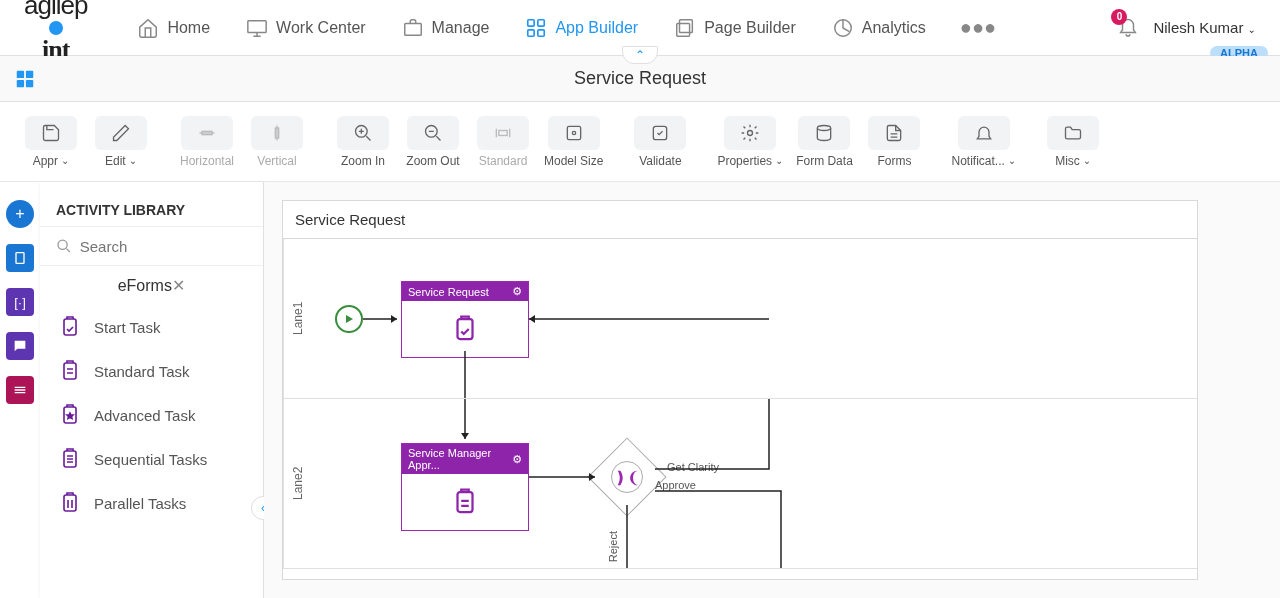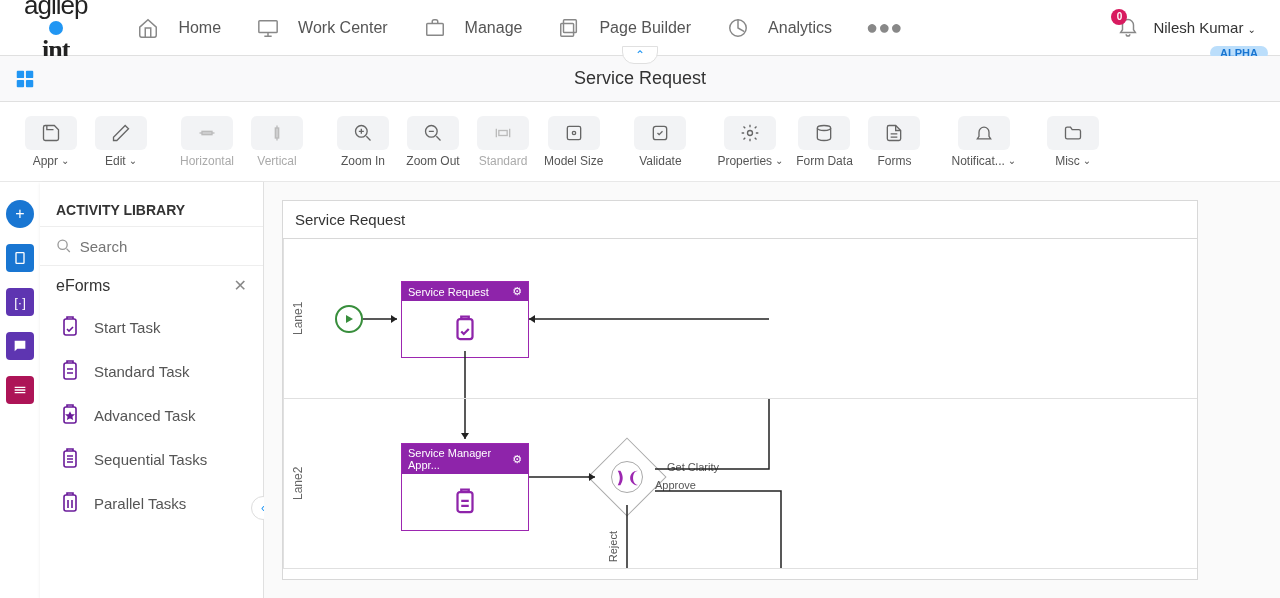--- a/index.html
+++ b/index.html
@@ -4,21 +4,21 @@
 <style>
 * { box-sizing: border-box; margin: 0; padding: 0; font-family: -apple-system, BlinkMacSystemFont, "Segoe UI", Arial, sans-serif; }
 body { background: #fff; width: 1280px; height: 598px; overflow: hidden; }
 
 
 .header { display: flex; align-items: center; height: 56px; border-bottom: 1px solid #e0e0e0; padding: 0 24px; }
 .logo { font-size: 26px; font-weight: 400; color: #222; display: flex; align-items: center; margin-right: 36px; letter-spacing: -1px; flex-direction: column; }
 .logo .dot { width: 14px; height: 14px; background: #2196f3; border-radius: 50%; display: inline-block; margin: 0 1px; }
 .logo span.bold { font-weight: 700; font-family: Liberation Serif, serif; }
 .nav { display: flex; gap: 8px; align-items: center; }
-.nav-item { display: flex; align-items: center; gap: 19px; padding: 8px 14px; color: #555; font-size: 16px; cursor: pointer; border-radius: 4px; }
+.nav-item { display: flex; align-items: center; gap: 8px; padding: 8px 14px; color: #555; font-size: 16px; cursor: pointer; border-radius: 4px; }
 .nav-item.active { color: #2196f3; }
 .nav-icon { width: 22px; height: 22px; }
 .nav-more { font-size: 20px; color: #888; padding: 0 12px; cursor: pointer; }
 .header-right { margin-left: auto; display: flex; align-items: center; gap: 14px; }
 .bell { position: relative; }
 .bell-badge { position: absolute; top: -6px; left: -6px; background: #d81b60; color: #fff; border-radius: 50%; width: 16px; height: 16px; font-size: 10px; display:flex; align-items:center; justify-content:center; font-weight:bold; }
 .user-name { font-size: 15px; color: #333; cursor: pointer; }
 .alpha-badge { background: #bbdefb; color: #1976d2; font-size: 11px; padding: 1px 10px; border-radius: 10px; font-weight: 600; position:absolute; right:12px; top:46px; }
 
 
@@ -40,21 +40,21 @@
 .main { display: flex; height: calc(598px - 56px - 46px - 80px); }
 .rail { width: 40px; background: #fff; display: flex; flex-direction: column; align-items: center; padding-top: 18px; gap: 16px; }
 .rail-btn { width: 28px; height: 28px; border-radius: 50%; display:flex; align-items:center; justify-content:center; cursor:pointer; }
 .rail-add { background:#1976d2; color:#fff; }
 .rail-sq { width: 28px; height: 28px; border-radius:4px; display:flex; align-items:center; justify-content:center; color:#fff; font-size:13px; cursor:pointer; }
 
 .sidebar { width: 224px; background:#fff; border-right:1px solid #e0e0e0; box-shadow: 0 1px 3px rgba(0,0,0,0.08); padding: 12px 0; position:relative; }
 .sidebar-title { font-size: 14px; font-weight:700; color:#333; padding: 8px 16px; }
 .sidebar-search { display:flex; align-items:center; gap:8px; padding: 10px 16px; border-top:1px solid #eee; border-bottom:1px solid #eee; }
 .sidebar-search input { border:none; outline:none; font-size:15px; color:#666; width:100%; }
-.sidebar-category { display:flex; align-items:center; justify-content:space-between; padding: 10px 16px; font-size:16px; color:#333; }
+.sidebar-category { display:flex; align-items:center; justify-content:center; padding: 10px 16px; font-size:16px; color:#333; }
 .sidebar-item { display:flex; align-items:center; gap:12px; padding: 10px 18px; font-size:15px; color:#555; cursor:pointer; }
 .sidebar-item .si-icon { width:24px; height:24px; color:#6a1b9a; }
 .collapse-btn { position:absolute; right:-12px; top:314px; width:24px; height:24px; background:#fff; border:1px solid #ddd; border-radius:50%; display:flex; align-items:center; justify-content:center; color:#2196f3; font-size:12px; cursor:pointer; }
 
 .canvas-wrap { flex:1; background:#fafafa; padding: 18px; position:relative; }
 .canvas { background:#fff; border:1px solid #d8d8d8; width: 916px; height: 100%; overflow:hidden; position:relative; }
 .canvas-header { font-size:15px; color:#333; padding:10px 12px; border-bottom:1px solid #d8d8d8; }
 .lane { border-bottom:1px solid #e0e0e0; display:flex; }
 .lane-label { width:28px; border-right:1px solid #e0e0e0; display:flex; align-items:center; justify-content:center; writing-mode: vertical-rl; transform: rotate(180deg); font-size:12px; color:#666; padding: 4px 0; }
 .lane-content { flex:1; position:relative; }
@@ -99,20 +99,29 @@
           <path d="M8 21h8M12 17v4"></path>
         </svg>
       <span>Work Center</span>
     </div>
     <div class="nav-item">
       <svg class="nav-icon" viewBox="0 0 24 24" fill="none" stroke="#888" stroke-width="1.6">
           <rect x="3" y="7" width="18" height="13" rx="1"></rect>
           <path d="M9 7V5a2 2 0 0 1 2-2h2a2 2 0 0 1 2 2v2"></path>
         </svg>
       <span>Manage</span>
+    </div>
+    <div class="nav-item active">
+      <svg class="nav-icon" viewBox="0 0 24 24" fill="none" stroke="#2196f3" stroke-width="1.8">
+          <rect x="3" y="3" width="7" height="7" rx="1"></rect>
+          <rect x="14" y="3" width="7" height="7" rx="1"></rect>
+          <rect x="3" y="14" width="7" height="7" rx="1"></rect>
+          <rect x="14" y="14" width="7" height="7" rx="1"></rect>
+        </svg>
+      <span>App Builder</span>
     </div>
     <div class="nav-item">
       <svg class="nav-icon" viewBox="0 0 24 24" fill="none" stroke="#888" stroke-width="1.6">
           <rect x="6" y="3" width="14" height="14" rx="1"></rect>
           <rect x="3" y="7" width="14" height="14" rx="1"></rect>
         </svg>
       <span>Page Builder</span>
     </div>
     <div class="nav-item">
       <svg class="nav-icon" viewBox="0 0 24 24" fill="none" stroke="#888" stroke-width="1.6">

